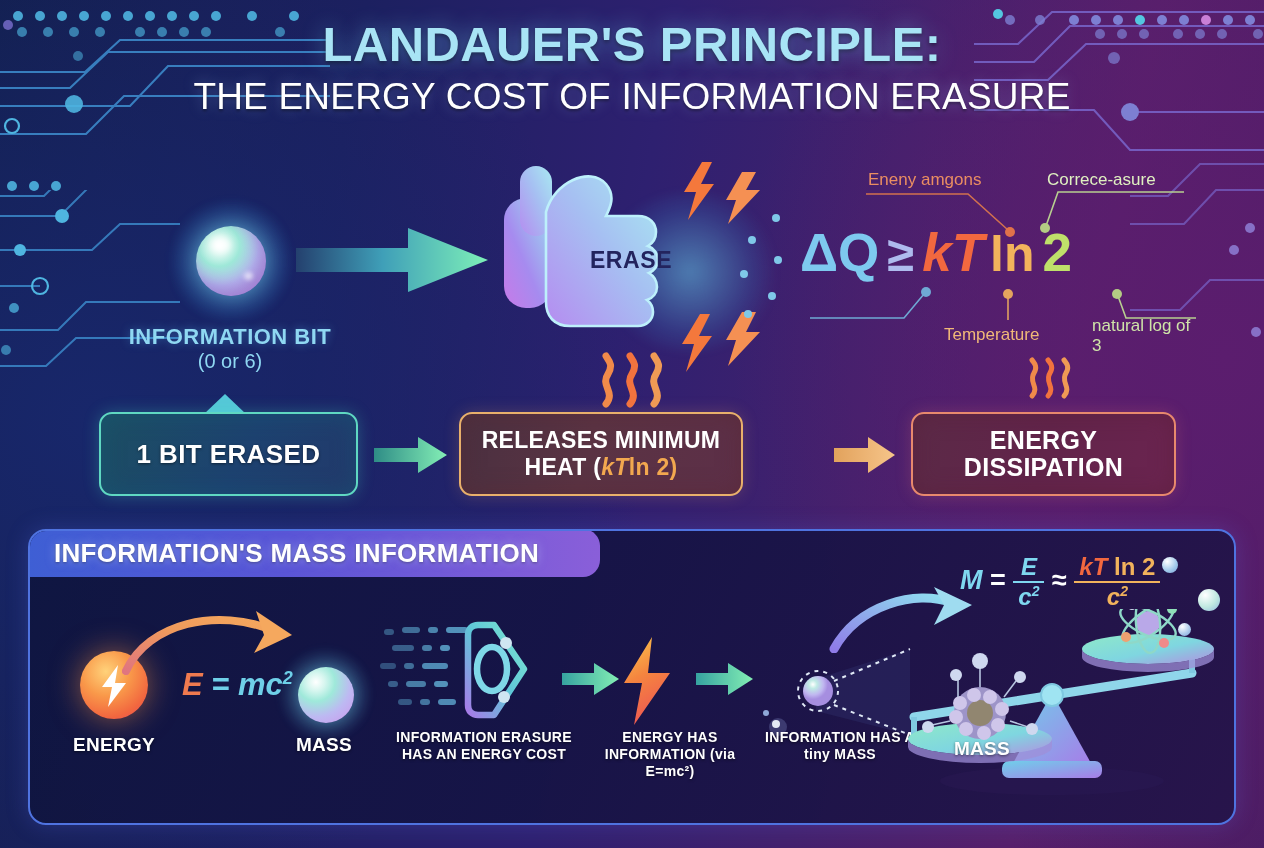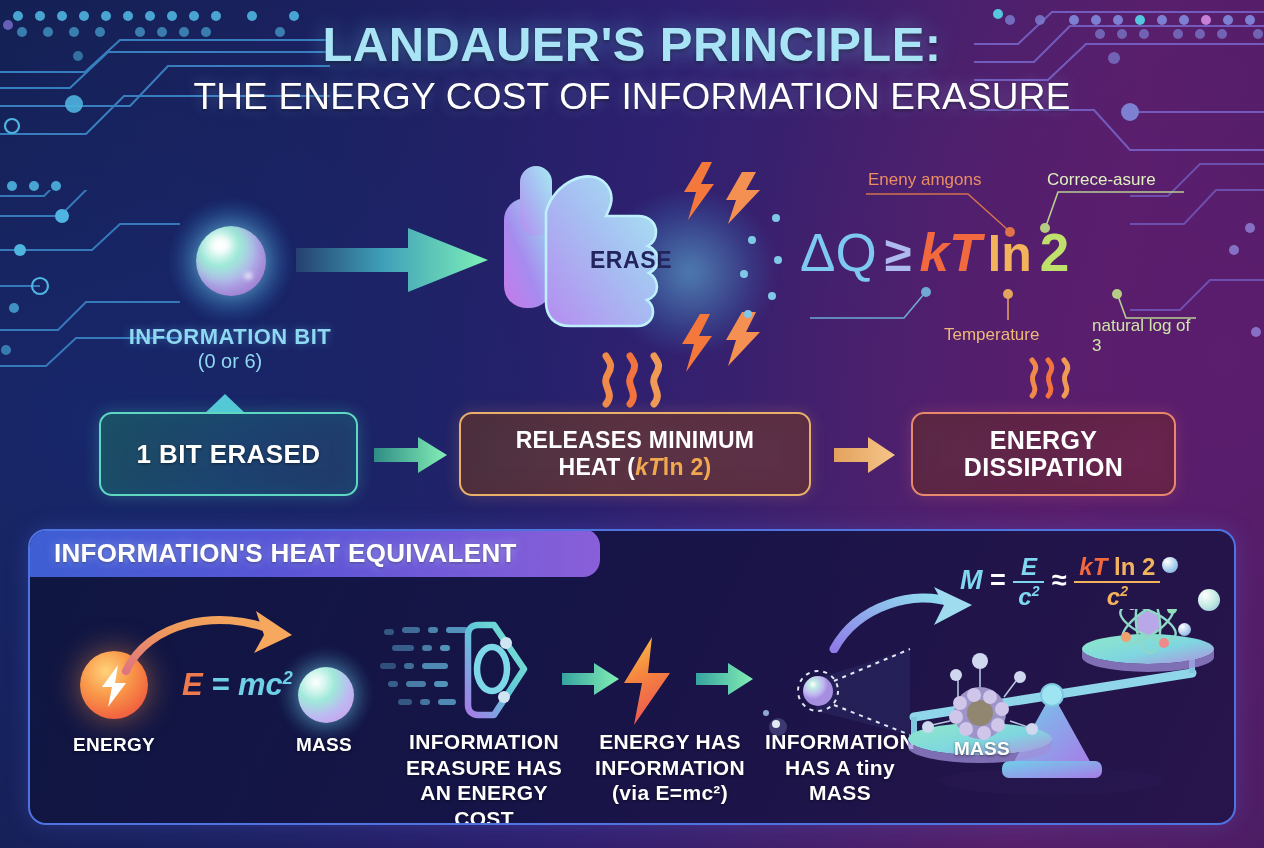--- a/index.html
+++ b/index.html
@@ -68,21 +68,21 @@
     filter:blur(4px);
   }
   #erase-label {
     left:571px; top:247px; width:120px; text-align:center;
     font-size:23px; font-weight:700; color:#23245e; letter-spacing:.6px;
   }
 
   
   #eq-wrap { left:800px; top:222px; }
   .eq-term { display:inline-block; vertical-align:baseline; }
-  #eq-dq  { font-size:53px; font-weight:400; color:#7ec9ef; font-family:"Liberation Sans", sans-serif; }
+  #eq-dq  { font-size:53px; font-weight:700; color:#7ec9ef; font-family:"Liberation Sans", sans-serif; }
   #eq-ge  { font-size:49px; font-weight:700; color:#aebbee; margin:0 8px; }
   #eq-kt  { font-size:53px; font-weight:700; font-style:italic; color:#f2683f; }
   #eq-ln  { font-size:50px; font-weight:700; color:#f2b35c; margin-left:6px; }
   #eq-two { font-size:53px; font-weight:700; color:#bfe06a; margin-left:8px; }
 
   .lbl { font-size:17px; line-height:1.18; }
   .lbl-blue   { color:#8fd0ef; }
   .lbl-orange { color:#ea8d62; }
   .lbl-amber  { color:#f0b878; }
   .lbl-green  { color:#cfe4a8; }
@@ -93,21 +93,21 @@
     position:absolute; border-radius:13px; display:flex; align-items:center; justify-content:center;
     padding:0 14px;
   }
   #box1 {
     left:99px; top:412px; width:259px; height:84px;
     background:linear-gradient(120deg, #1c4f63 0%, #1d4270 55%, #22396b 100%);
     border:2px solid #5fd8c2; box-shadow:0 0 16px rgba(70,220,190,.28), inset 0 0 22px rgba(20,90,120,.5);
   }
   #box1 span { font-size:26px; font-weight:700; color:#ffffff; letter-spacing:.4px; text-shadow:0 1px 3px rgba(0,0,0,.5); }
   #box2 {
-    left:459px; top:412px; width:352px; height:84px;
+    left:459px; top:412px; width:284px; height:84px;
     background:linear-gradient(105deg, #4a3040 0%, #5a3343 45%, #5d2f48 100%);
     border:2px solid #e9b06b; box-shadow:0 0 16px rgba(230,160,90,.22), inset 0 0 22px rgba(90,40,50,.5);
     flex-direction:column;
   }
   #box2 .l1 { font-size:23px; font-weight:700; color:#ffffff; letter-spacing:.3px; }
   #box2 .l2 { font-size:23px; font-weight:700; color:#ffffff; letter-spacing:.3px; }
   #box2 .l2 i { font-style:italic; color:#f2a84f; }
   #box2 .l2 .ln { font-style:normal; color:#f2a84f; }
   #box3 {
     left:911px; top:412px; width:265px; height:84px;
@@ -129,21 +129,21 @@
     position:absolute; left:-2px; top:-2px; width:572px; height:48px;
     border-radius:17px 17px 17px 0;
     background:linear-gradient(95deg, #3e5fd4 0%, #5a55d6 45%, #8a5fd9 100%);
     display:flex; align-items:center; padding-left:26px;
   }
   #panel-header span {
     font-size:26px; font-weight:700; color:#ffffff; letter-spacing:.3px;
     text-shadow:0 0 10px rgba(200,220,255,.5), 0 1px 3px rgba(0,0,0,.4);
   }
   .bcap {
-    position:absolute; text-align:center; font-size:21px; font-weight:700;
+    position:absolute; text-align:center; font-size:14px; font-weight:700;
     color:#ffffff; line-height:1.22; letter-spacing:.3px;
     text-shadow:0 1px 3px rgba(0,0,0,.55);
   }
   .bcap.big { font-size:19px; }
 
   
   .sphere-sm {
     position:absolute; border-radius:50%;
     background:radial-gradient(circle at 32% 27%, #ffffff 0%, #d6f6ef 16%, #9fe9da 34%, #bdb9f2 62%, #c6a6ef 82%, #a98fe1 100%);
   }
@@ -409,21 +409,21 @@
   </svg>
 
   <div class="flowbox" id="box3">
     <span>ENERGY</span>
     <span>DISSIPATION</span>
   </div>
 
   <div id="panel">
 
     <div id="panel-header">
-      <span>INFORMATION'S HEAT EQUIVALENT</span>
+      <span>INFORMATION'S MASS INFORMATION</span>
     </div>
 
     <div class="energy-ball" style="left:50px;top:120px;width:68px;height:68px"></div>
     <svg class="abs" style="left:68px;top:134px;width:32px;height:42px" viewBox="0 0 32 42">
       <path d="M20 0 L4 22 H14 L10 42 L28 18 H17 Z" fill="#ffffff"></path>
     </svg>
     <div class="bcap big" style="left:24px;top:202px;width:120px">ENERGY</div>
 
     <svg class="abs" style="left:92px;top:78px;width:196px;height:66px" viewBox="0 0 196 66">
       <defs>

